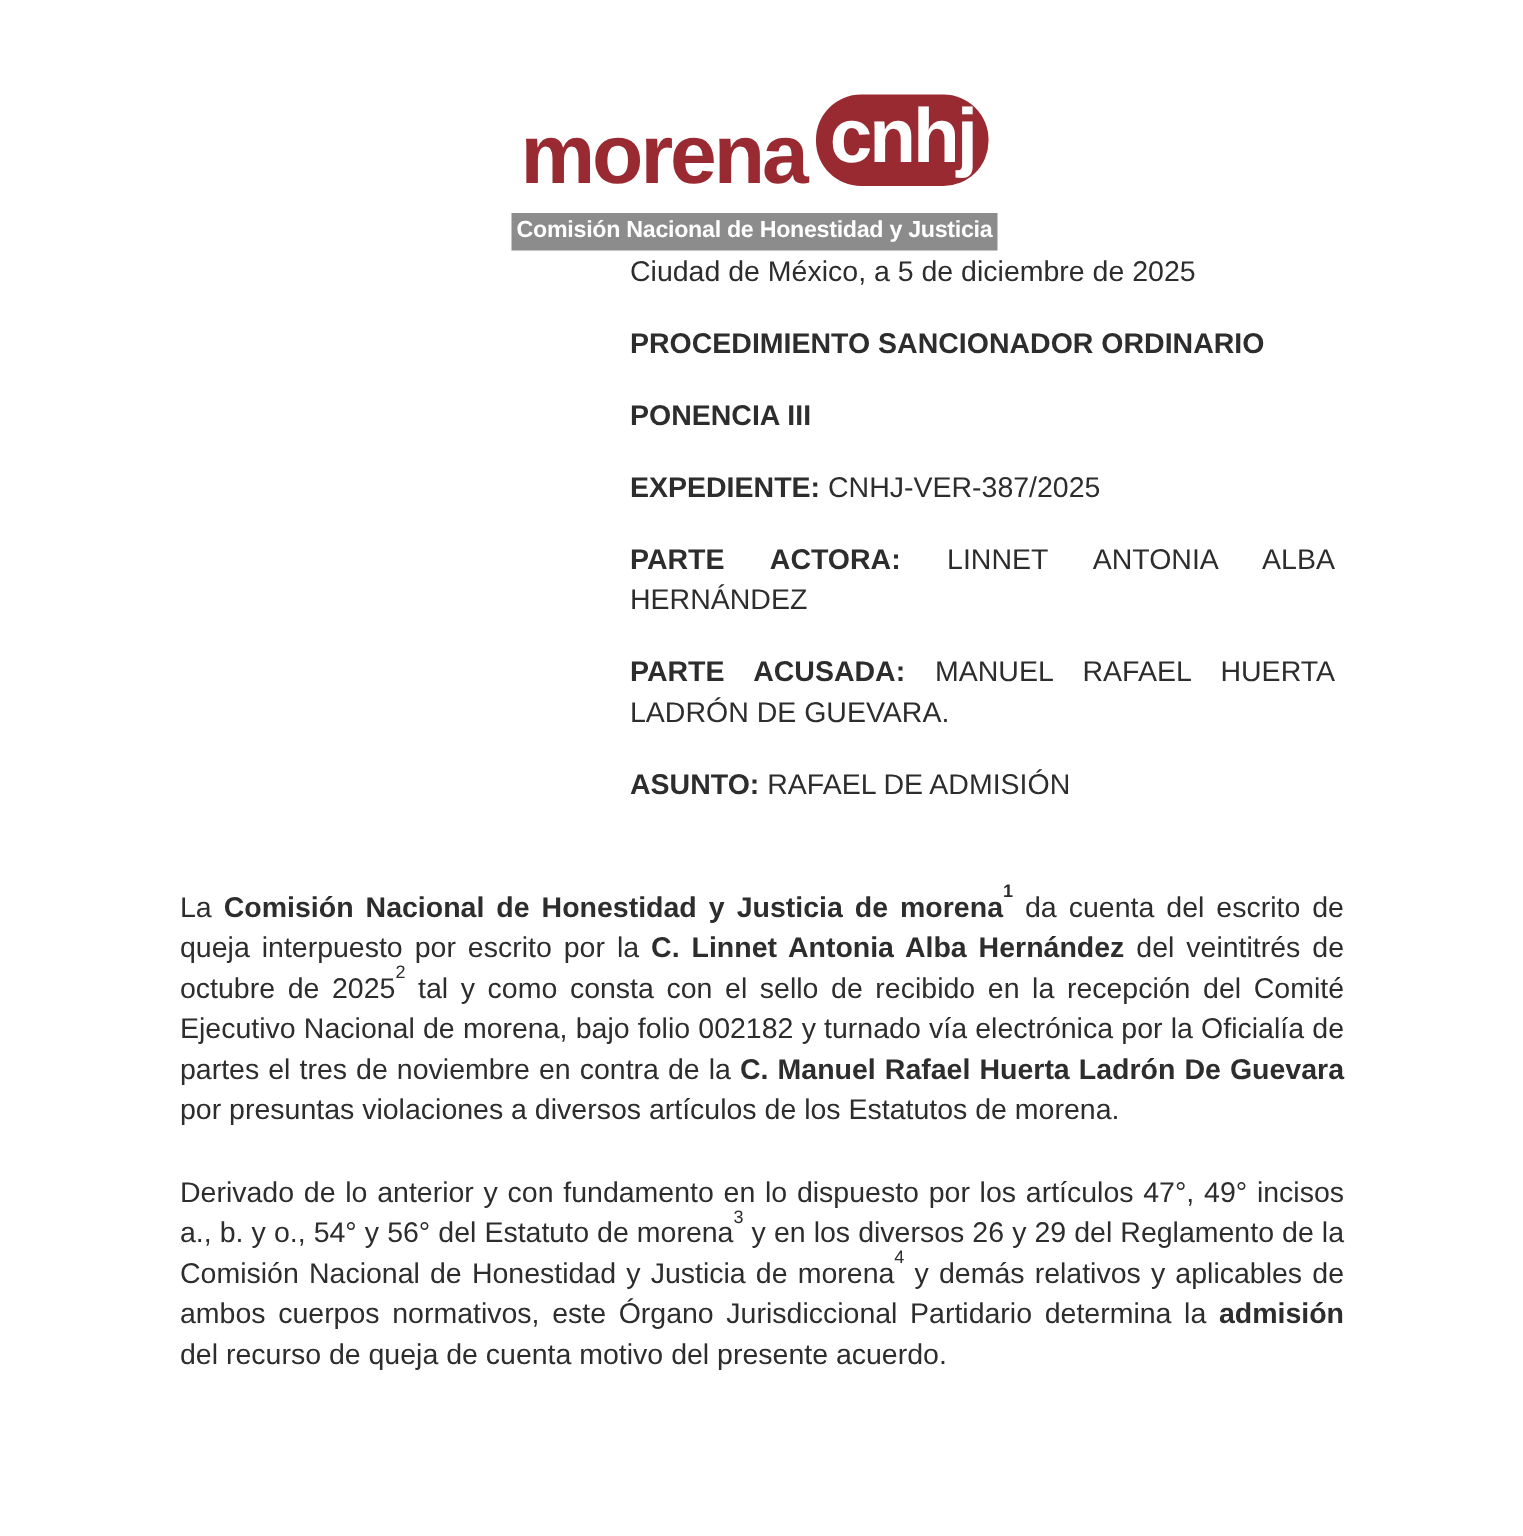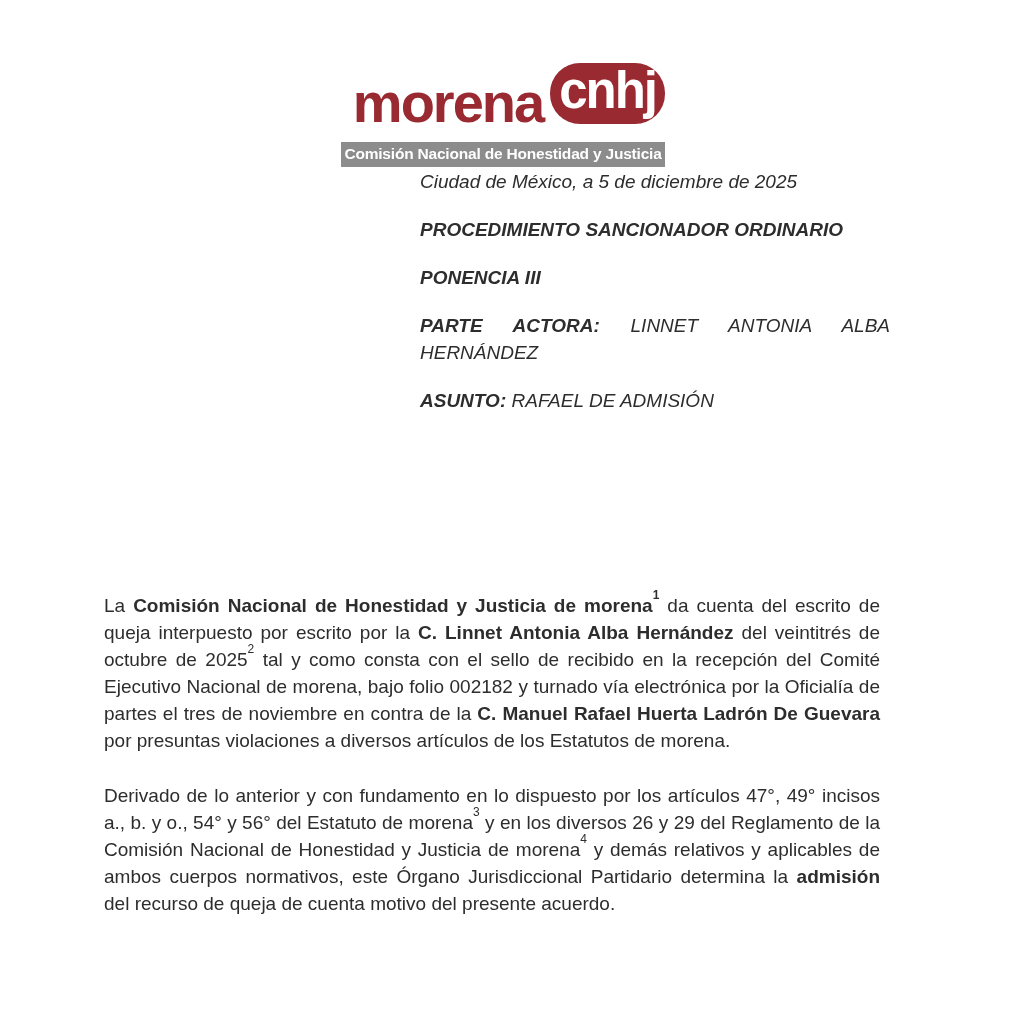--- a/index.html
+++ b/index.html
@@ -13,21 +13,21 @@
     width:1015px;height:1024px;
     font-family:"Liberation Sans","DejaVu Sans",sans-serif;
     color:var(--text);
     position:relative;
     overflow:hidden;
   }
   .page{position:relative;width:1015px;height:1024px;background:#fff;}
 
   
   .logo{position:absolute;top:63px;left:341px;width:324px;}
-  .logo-top{display:flex;justify-content:flex-end;align-items:flex-end;height:61px;}
+  .logo-top{display:flex;justify-content:center;align-items:flex-end;height:61px;}
   .logo-wordmark{
     color:var(--brand-red);
     font-weight:bold;
     font-size:56px;
     letter-spacing:-2px;
     line-height:0.88;
     margin-right:7px;
     position:relative;top:3px;
   }
   .logo-badge{
@@ -52,28 +52,28 @@
     text-align:center;
     padding:3px 0 4px 0;
     white-space:nowrap;
   }
 
   
   .caseblock{
     position:absolute;left:420px;top:168px;width:470px;
     font-size:19px;line-height:27px;
   }
-  .caseblock p{margin:0 0 21px 0;font-style:italic;}
+  .caseblock p{margin:0 0 21px 0;}
   .caseblock p.oneline{white-space:nowrap;}
   .caseblock p.wrap{text-align:justify;}
   .caseblock b{font-weight:bold;}
 
   
   .docbody{
-    position:absolute;left:104px;top:592px;width:776px;
+    position:absolute;left:120px;top:592px;width:776px;
     font-size:19px;line-height:27px;
     text-align:justify;
   }
   .docbody p{margin:0 0 28px 0;}
   .docbody b{font-weight:bold;}
   sup{
     font-size:12px;
     line-height:0;
     position:relative;
     top:-6px;
@@ -89,21 +89,23 @@
       <span class="logo-wordmark">morena</span>
       <span class="logo-badge">cnhj</span>
     </div>
     <div class="logo-banner">Comisión Nacional de Honestidad y Justicia</div>
   </div>
 
   <div class="caseblock">
     <p class="oneline">Ciudad de México, a 5 de diciembre de 2025</p>
     <p class="oneline"><b>PROCEDIMIENTO SANCIONADOR ORDINARIO</b></p>
     <p class="oneline"><b>PONENCIA III</b></p>
+    <p class="oneline"><b>EXPEDIENTE:</b> <span>CNHJ-VER-387/2025</span></p>
     <p class="wrap"><b>PARTE ACTORA:</b> <span>LINNET ANTONIA ALBA HERNÁNDEZ</span></p>
+    <p class="wrap"><b>PARTE ACUSADA:</b> <span>MANUEL RAFAEL HUERTA LADRÓN DE GUEVARA.</span></p>
     <p class="oneline"><b>ASUNTO:</b> <span>RAFAEL DE ADMISIÓN</span></p>
   </div>
 
   <div class="docbody">
     <p>La <b>Comisión Nacional de Honestidad y Justicia de morena</b><b><sup>1</sup></b> da cuenta del escrito de queja interpuesto por escrito por la <b>C. Linnet Antonia Alba Hernández</b> del veintitrés de octubre de 2025<sup>2</sup> tal y como consta con el sello de recibido en la recepción del Comité Ejecutivo Nacional de morena, bajo folio 002182 y turnado vía electrónica por la Oficialía de partes el tres de noviembre en contra de la <b>C. Manuel Rafael Huerta Ladrón De Guevara</b> por presuntas violaciones a diversos artículos de los Estatutos de morena.</p>
     <p>Derivado de lo anterior y con fundamento en lo dispuesto por los artículos 47°, 49° incisos a., b. y o., 54° y 56° del Estatuto de morena<sup>3</sup> y en los diversos 26 y 29 del Reglamento de la Comisión Nacional de Honestidad y Justicia de morena<sup>4</sup> y demás relativos y aplicables de ambos cuerpos normativos, este Órgano Jurisdiccional Partidario determina la <b>admisión</b> del recurso de queja de cuenta motivo del presente acuerdo.</p>
   </div>
 
 </div>
 

